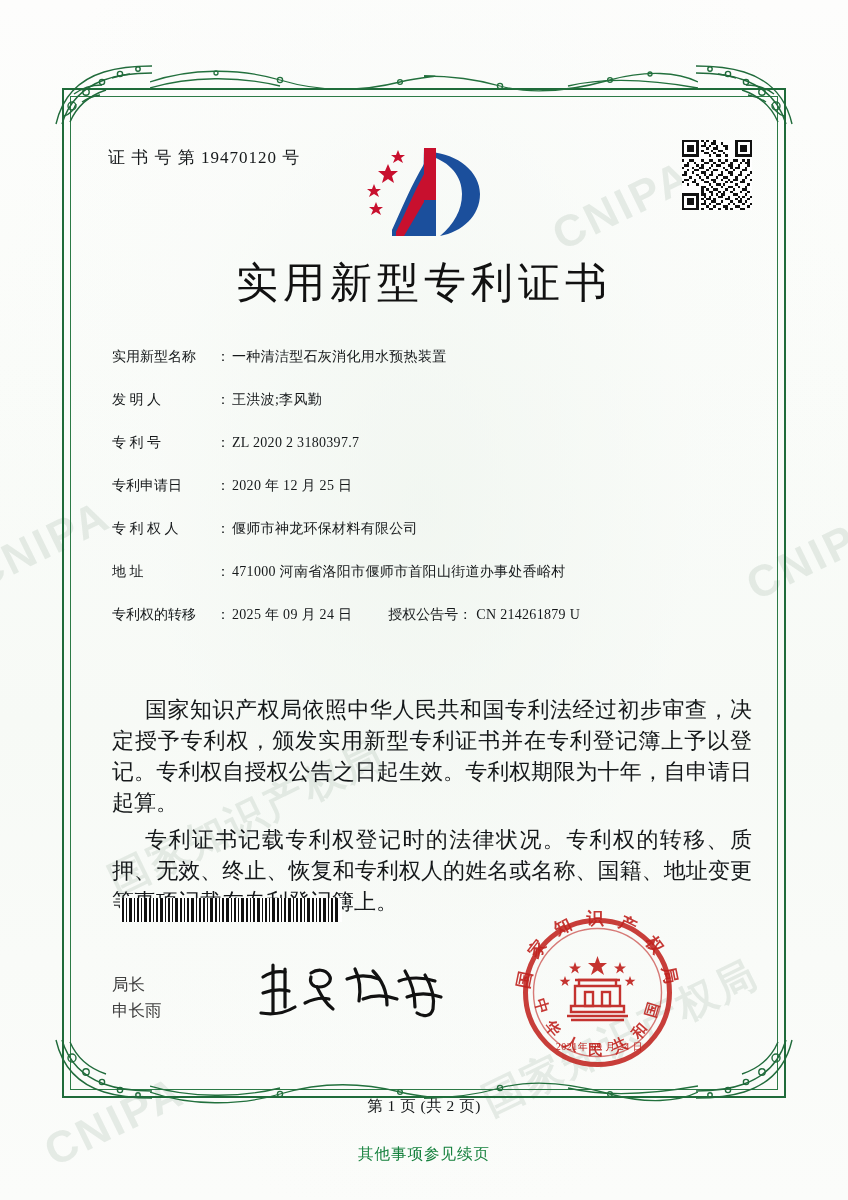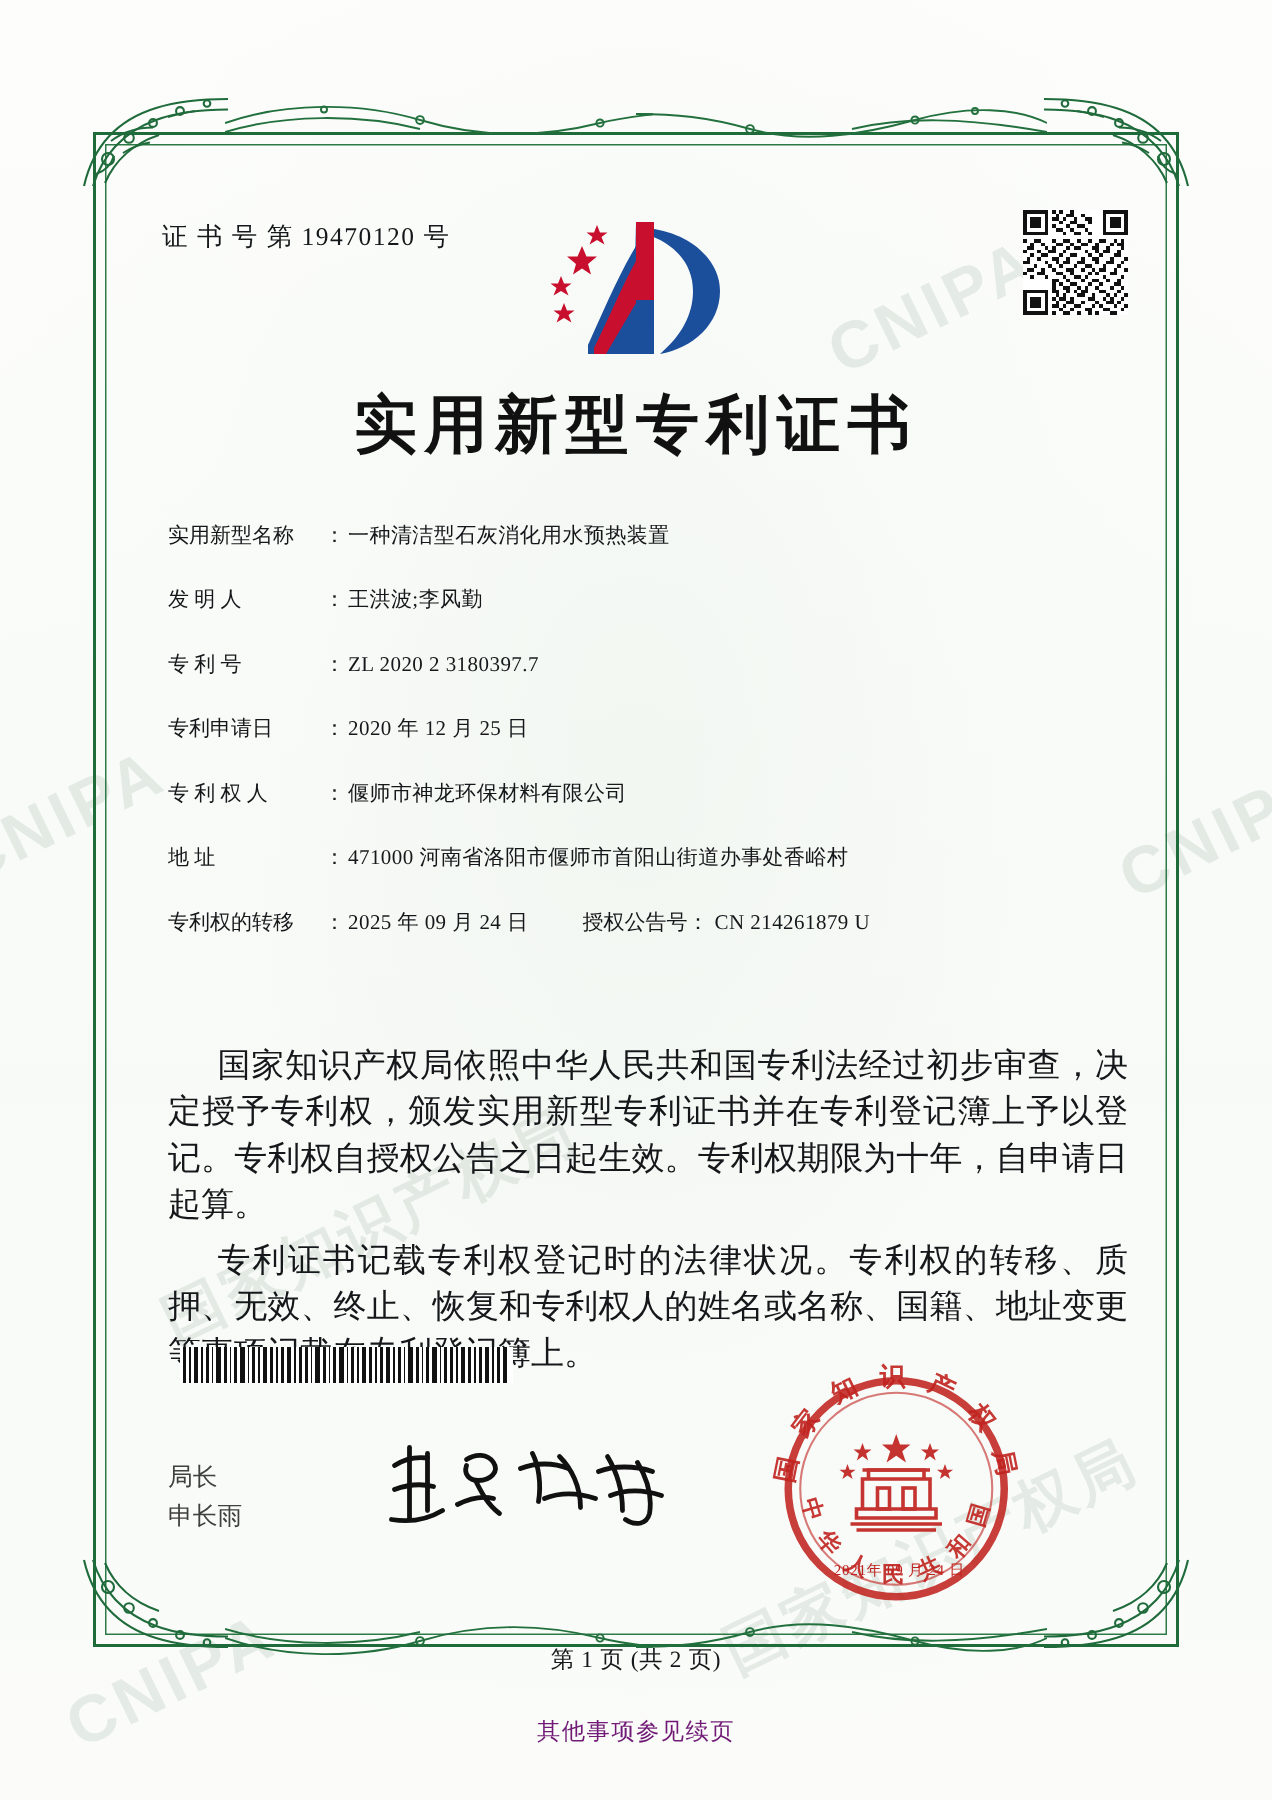--- a/index.html
+++ b/index.html
@@ -113,21 +113,21 @@
   }
   #emblem-logo svg { display: block; width: 100%; height: 100%; }
 
   #doc-title {
     position: absolute;
     left: 0;
     right: 0;
     top: 255px;
     text-align: center;
     font-family: "Liberation Serif", serif;
-    font-weight: bold;
+    font-weight: normal;
     font-size: 42px;
     letter-spacing: 5px;
     color: #111;
   }
 
   
   #fields {
     position: absolute;
     left: 112px;
     top: 348px;
@@ -238,21 +238,21 @@
     font-size: 15.5px;
     color: #15181a;
     letter-spacing: 0.5px;
   }
   #continuation-note {
     position: absolute;
     left: 0; right: 0;
     top: 1144px;
     text-align: center;
     font-size: 15.5px;
-    color: #701a75;
+    color: #15803d;
     letter-spacing: 1px;
   }
 </style>
 </head>
 <body>
 
 <div id="certificate-page">
 
   <div id="paper-texture"></div>
 

